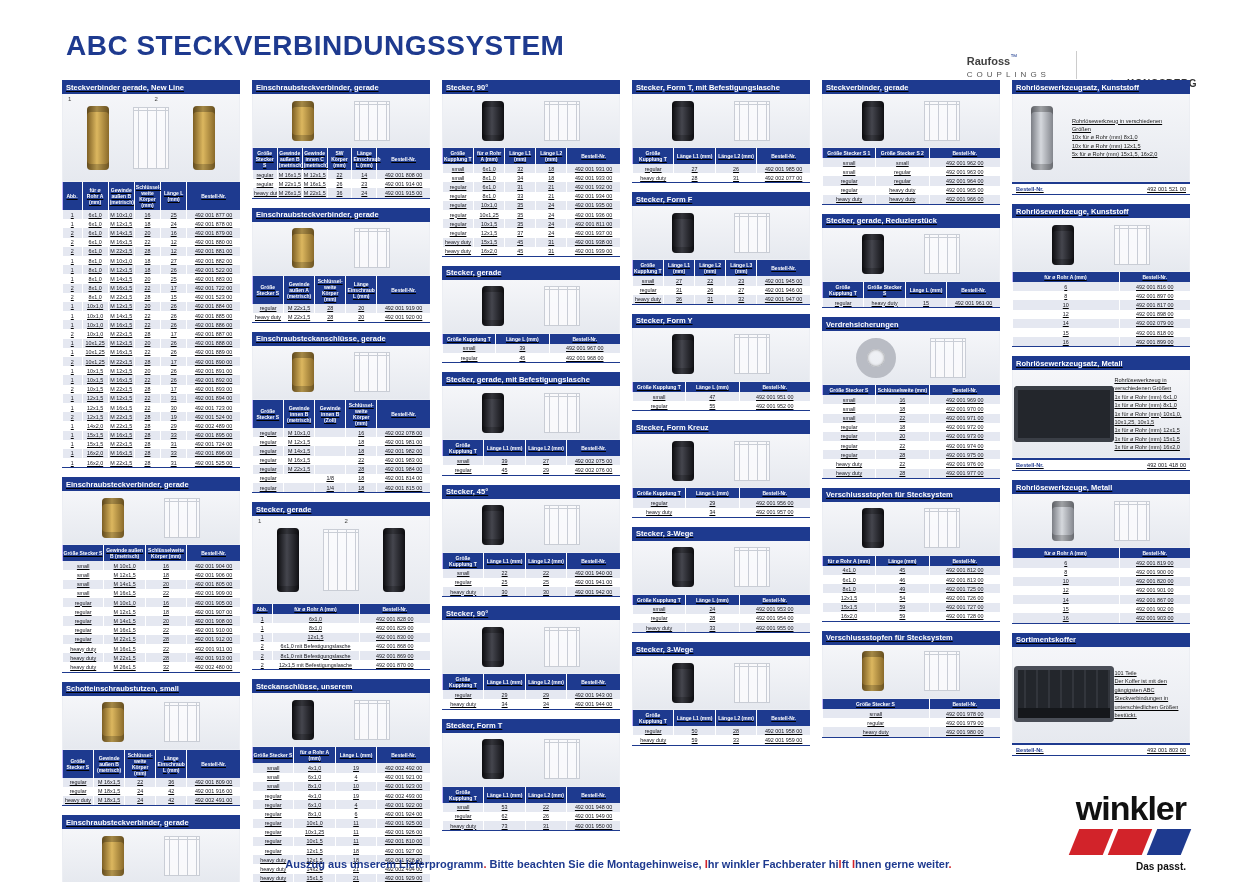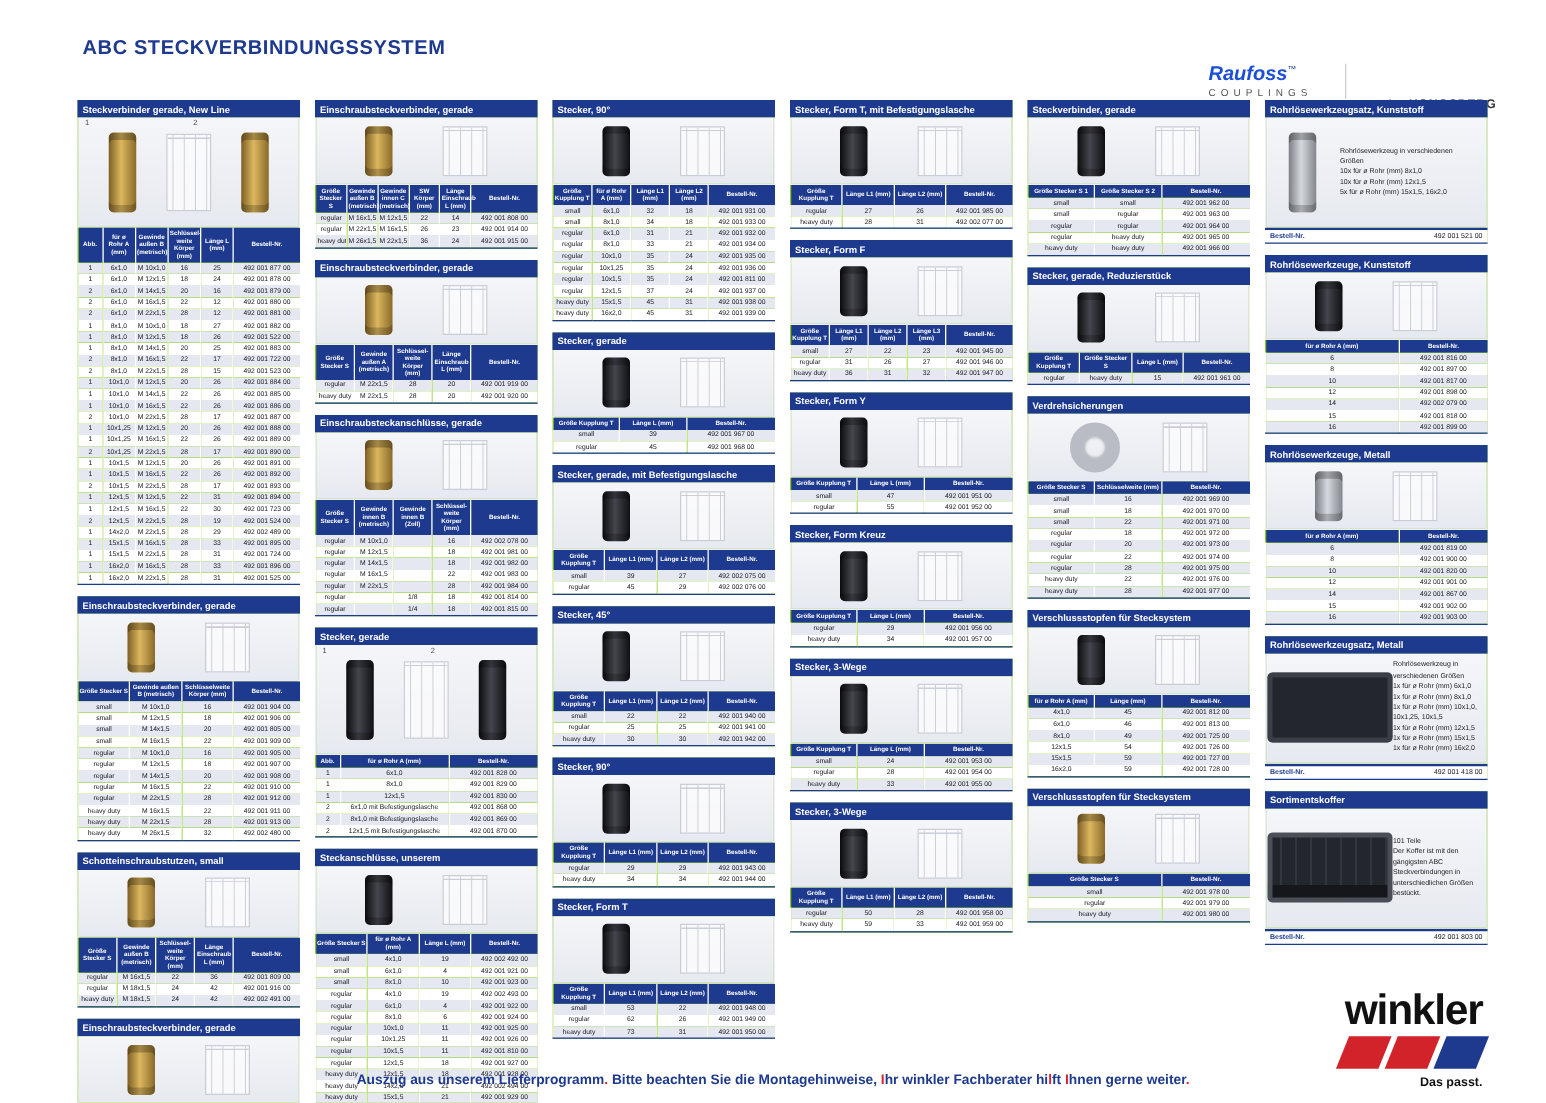--- a/index.html
+++ b/index.html
@@ -1,32 +1,32 @@
 <!DOCTYPE html>
 <html><head>
 <meta charset="utf-8">
 <style>
   :root{ --navy:#1e3a8f; --red:#d2232a; --rowalt:#e5e8f1; }
   *{margin:0;padding:0;box-sizing:border-box;}
   html,body{width:1237px;height:882px;background:#fff;font-family:"Liberation Sans",sans-serif;overflow:hidden;}
   .page{position:relative;width:1237px;height:882px;}
   .hdr{position:absolute;top:30px;left:66px;right:40px;display:flex;justify-content:space-between;align-items:flex-start;}
-  .title{font-size:16px;font-weight:800;color:var(--navy);letter-spacing:.5px;}
+  .title{font-size:28px;font-weight:800;color:var(--navy);letter-spacing:.5px;}
   .logos{display:flex;gap:26px;align-items:center;margin-top:4px;}
   .raufoss{text-align:left;border-right:1px solid #ccc;padding-right:26px;}
-  .raufoss .rname{font-size:16px;font-weight:800;font-style:italic;color:#1d4ed8;}
+  .raufoss .rname{font-size:11px;font-weight:800;color:#404040;}
   .raufoss .rtm{font-size:7px;vertical-align:super;color:#1d3c8f;}
   .raufoss .rsub{font-size:8px;letter-spacing:4px;color:#555;margin-top:1px;}
   .ka{display:flex;gap:6px;align-items:center;margin-top:44px;}
   .ka .tri{width:0;height:0;border-left:9px solid transparent;border-right:9px solid transparent;border-bottom:15px solid #2a5caa;opacity:.85;}
   .ka .kname{font-size:10px;font-weight:800;color:#333;letter-spacing:.5px;}
   .ka .ksub{font-size:5px;color:#2a5caa;letter-spacing:1.5px;}
   .cols{position:absolute;top:80px;left:62px;display:flex;gap:12px;}
   .col{width:178px;display:flex;flex-direction:column;gap:9px;}
-  .panel{background:#84cc16;}
+  .panel{background:#c4b5fd;text-decoration:underline;}
   .ptitle{background:var(--navy);color:#fff;font-size:7.5px;font-weight:700;padding:2.5px 4px;white-space:nowrap;overflow:hidden;}
   .pimg{height:54px;background:linear-gradient(#f5f6f9,#e6e9ef);display:flex;align-items:center;justify-content:space-evenly;position:relative;border:1px solid #eceef3;border-top:none;}
   .pimg.tall{height:88px;}
   .pimg.xtall{height:96px;}
   .photo{width:22px;height:40px;border-radius:4px;background:linear-gradient(90deg,#7d5f24,#dcb75f 45%,#8a6a2a);box-shadow:inset 0 6px 0 rgba(0,0,0,.25), inset 0 -6px 0 rgba(0,0,0,.2);}
   .tall .photo{height:64px;}
   .img-black .photo{background:linear-gradient(90deg,#0c0c0f,#45464e 45%,#101014);}
   .img-steel .photo{background:linear-gradient(90deg,#7b7e85,#d5d8dd 45%,#83868d);}
   .img-ring .photo{width:40px;height:40px;border-radius:50%;background:transparent;border:11px solid #b9bcc4;box-shadow:inset 0 0 3px #777;}
   .img-case .photo,.img-sort .photo{width:100px;height:56px;border-radius:4px;background:#23262c;box-shadow:inset 0 0 0 4px #3a3e46;}
@@ -1484,84 +1484,84 @@
                 <td>492 001 818 00</td>
               </tr>
               <tr>
                 <td>16</td>
                 <td>492 001 899 00</td>
               </tr>
             </tbody>
           </table>
         </div>
         <div class="panel">
-          <div class="ptitle">Rohrlösewerkzeuge, Metall</div>
-          <div class="pimg img-steel">
-            <div class="photo"></div>
-            <div class="drawing"></div>
-          </div>
-          <table>
-            <thead>
-              <tr>
-                <th>für ø Rohr A (mm)</th>
-                <th style="width: 40%;">Bestell-Nr.</th>
-              </tr>
-            </thead>
-            <tbody>
-              <tr>
-                <td>6</td>
-                <td>492 001 819 00</td>
-              </tr>
-              <tr>
-                <td>8</td>
-                <td>492 001 900 00</td>
-              </tr>
-              <tr>
-                <td>10</td>
-                <td>492 001 820 00</td>
-              </tr>
-              <tr>
-                <td>12</td>
-                <td>492 001 901 00</td>
-              </tr>
-              <tr>
-                <td>14</td>
-                <td>492 001 867 00</td>
-              </tr>
-              <tr>
-                <td>15</td>
-                <td>492 001 902 00</td>
-              </tr>
-              <tr>
-                <td>16</td>
-                <td>492 001 903 00</td>
-              </tr>
-            </tbody>
-          </table>
-        </div>
-        <div class="panel">
           <div class="ptitle">Rohrlösewerkzeugsatz, Metall</div>
           <div class="pimg img-case tall">
             <div class="photo"></div>
             <div class="notes">
               <div class="noteline">Rohrlösewerkzeug in verschiedenen Größen</div>
               <div class="noteline">1x für ø Rohr (mm) 6x1,0</div>
               <div class="noteline">1x für ø Rohr (mm) 8x1,0</div>
               <div class="noteline">1x für ø Rohr (mm) 10x1,0, 10x1,25, 10x1,5</div>
               <div class="noteline">1x für ø Rohr (mm) 12x1,5</div>
               <div class="noteline">1x für ø Rohr (mm) 15x1,5</div>
               <div class="noteline">1x für ø Rohr (mm) 16x2,0</div>
             </div>
           </div>
           <div class="pfoot">
             <span class="flab">Bestell-Nr.</span>
             <span class="fval">492 001 418 00</span>
           </div>
         </div>
         <div class="panel">
+          <div class="ptitle">Rohrlösewerkzeuge, Metall</div>
+          <div class="pimg img-steel">
+            <div class="photo"></div>
+            <div class="drawing"></div>
+          </div>
+          <table>
+            <thead>
+              <tr>
+                <th>für ø Rohr A (mm)</th>
+                <th style="width: 40%;">Bestell-Nr.</th>
+              </tr>
+            </thead>
+            <tbody>
+              <tr>
+                <td>6</td>
+                <td>492 001 819 00</td>
+              </tr>
+              <tr>
+                <td>8</td>
+                <td>492 001 900 00</td>
+              </tr>
+              <tr>
+                <td>10</td>
+                <td>492 001 820 00</td>
+              </tr>
+              <tr>
+                <td>12</td>
+                <td>492 001 901 00</td>
+              </tr>
+              <tr>
+                <td>14</td>
+                <td>492 001 867 00</td>
+              </tr>
+              <tr>
+                <td>15</td>
+                <td>492 001 902 00</td>
+              </tr>
+              <tr>
+                <td>16</td>
+                <td>492 001 903 00</td>
+              </tr>
+            </tbody>
+          </table>
+        </div>
+        <div class="panel">
           <div class="ptitle">Sortimentskoffer</div>
           <div class="pimg img-sort xtall">
             <div class="photo"></div>
             <div class="notes">
               <div class="noteline">101 Teile</div>
               <div class="noteline">Der Koffer ist mit den gängigsten ABC Steckverbindungen in unterschiedlichen Größen bestückt.</div>
             </div>
           </div>
           <div class="pfoot">
             <span class="flab">Bestell-Nr.</span>

